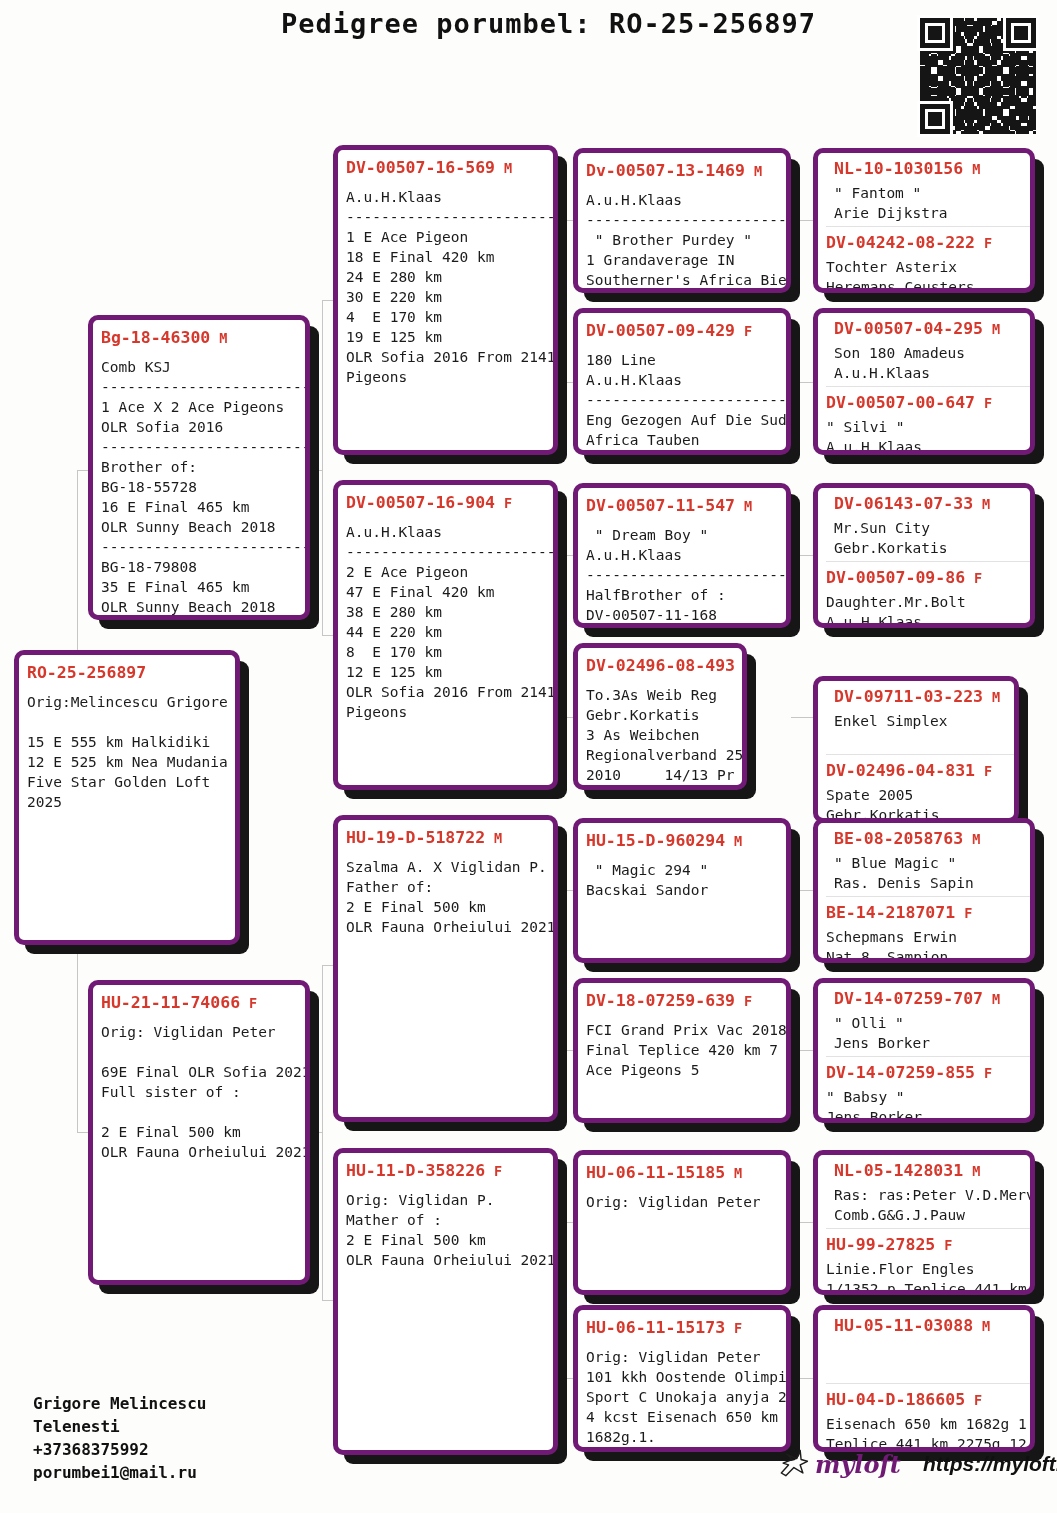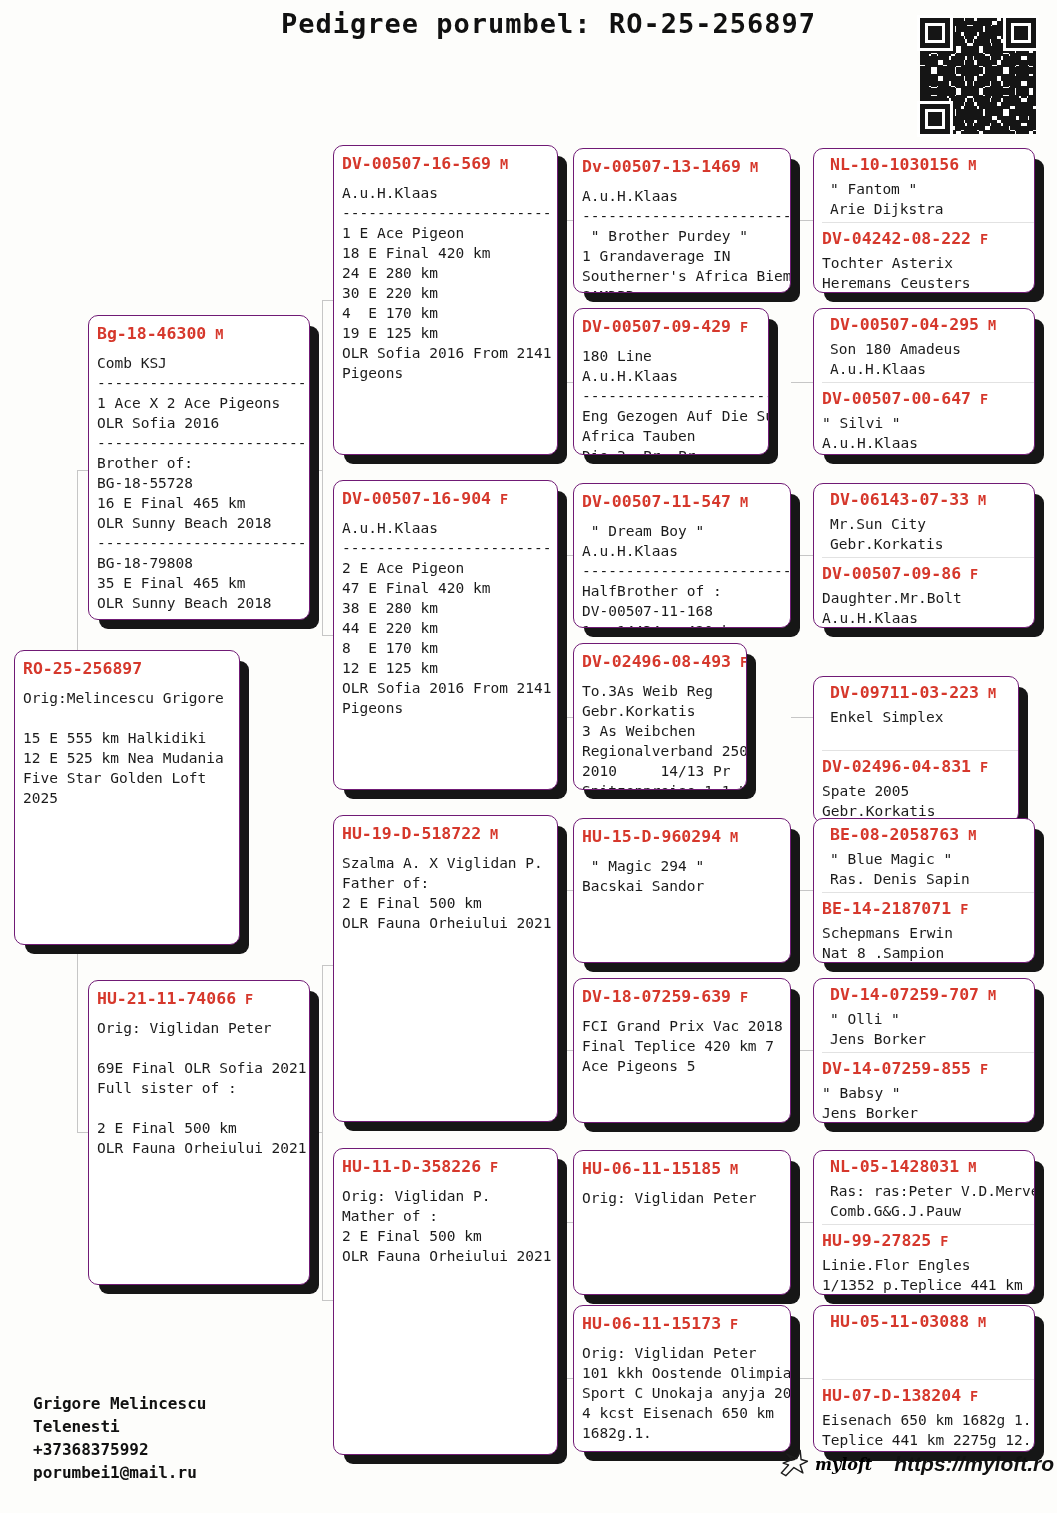--- a/index.html
+++ b/index.html
@@ -1,21 +1,21 @@
 <!DOCTYPE html>
 <html><head>
 <meta charset="utf-8">
 <style>
   html,body{margin:0;padding:0;background:#e9e9e9;}
   .page{position:relative;width:1057px;height:1513px;background:#fdfdfb;overflow:hidden;
         font-family:"DejaVu Sans Mono",monospace;color:#1b1b1b;}
   .title{position:absolute;left:40px;top:8px;width:1017px;text-align:center;
          font-size:27px;font-weight:bold;letter-spacing:1px;color:#111;}
   
-  .card{position:absolute;background:#fff;border:1px solid #701a75;border-radius:10px;
+  .card{position:absolute;background:#fff;border:5px solid #701a75;border-radius:10px;
         box-shadow:10px 10px 0 -1px #161616;box-sizing:border-box;overflow:hidden;
         padding:5px 2px 5px 8px;}
   .cid{font-weight:bold;color:#d6382c;font-size:16.5px;line-height:22px;margin:2px 0 8px;white-space:nowrap;}
   .sex{font-size:13.5px;margin-left:9px;font-weight:bold;}
   .body{font-size:14.5px;line-height:20px;white-space:pre;color:#1b1b1b;}
   .pair{padding:0;}
   .sec{padding:4px 2px 4px 8px;box-sizing:border-box;}
   .sec-top{border-bottom:1px solid #e2e2e2;margin-left:8px;}
   .sec .cid{margin:1px 0 3px;line-height:21px;}
   .h74{height:74px;}
@@ -30,21 +30,21 @@
         #fff;}
   .qf{position:absolute;width:30px;height:30px;border:5px solid #151515;background:#fff;
       box-sizing:border-box;box-shadow:0 0 0 3px #fff;}
   .qf::after{content:"";position:absolute;inset:3px;background:#151515;}
   .qf.tl{left:0;top:0}.qf.tr{right:0;top:0}.qf.bl{left:0;bottom:0}
   
   .owner{position:absolute;left:33px;top:1392px;font-weight:bold;font-size:16px;
          line-height:23px;white-space:pre;color:#111;}
   .brandrow{position:absolute;left:775px;top:1446px;display:flex;align-items:center;}
   .brand-script{font-family:"DejaVu Serif",serif;font-style:italic;font-weight:bold;
-                font-size:16px;margin-left:4px;color:#000000;}
+                font-size:24px;margin-left:4px;color:#701a75;}
   .brand-url{font-family:"Liberation Sans",sans-serif;font-weight:bold;font-style:italic;
              font-size:21px;margin-left:22px;color:#111;}
 </style>
 </head>
 <body>
 
 <div class="page">
 
   <div class="title">Pedigree porumbel: RO-25-256897</div>
 
@@ -171,21 +171,21 @@
 
   <div class="card" style="left:573px;top:148px;width:218px;height:145px">
     <div class="cid"><span>Dv-00507-13-1469</span><span class="sex">M</span></div>
     <div class="body">A.u.H.Klaas
 ------------------------
  " Brother Purdey "
 1 Grandaverage IN
 Southerner's Africa Biem
 SAMDPR</div>
   </div>
-  <div class="card" style="left:573px;top:308px;width:196px;height:147px">
+  <div class="card" style="left:573px;top:308px;width:218px;height:147px">
     <div class="cid"><span>DV-00507-09-429</span><span class="sex">F</span></div>
     <div class="body">180 Line
 A.u.H.Klaas
 ------------------------
 Eng Gezogen Auf Die Sud
 Africa Tauben
 Die 3. Pr. Pr</div>
   </div>
   <div class="card" style="left:573px;top:483px;width:218px;height:145px">
     <div class="cid"><span>DV-00507-11-547</span><span class="sex">M</span></div>
@@ -310,21 +310,21 @@
       <div class="cid"><span>HU-99-27825</span><span class="sex">F</span></div>
       <div class="body">Linie.Flor Engles
 1/1352 p.Teplice 441 km</div>
     </div>
   </div>
   <div class="card pair" style="left:813px;top:1305px;width:222px;height:147px">
     <div class="sec sec-top h74">
       <div class="cid"><span>HU-05-11-03088</span><span class="sex">M</span></div>
     </div>
     <div class="sec">
-      <div class="cid"><span>HU-07-D-138204</span><span class="sex">F</span></div>
+      <div class="cid"><span>HU-04-D-186605</span><span class="sex">F</span></div>
       <div class="body">Eisenach 650 km 1682g 1.
 Teplice 441 km 2275g 12.</div>
     </div>
   </div>
 
   <div class="owner">Grigore Melincescu
 Telenesti
 +37368375992
 porumbei1@mail.ru</div>
 

